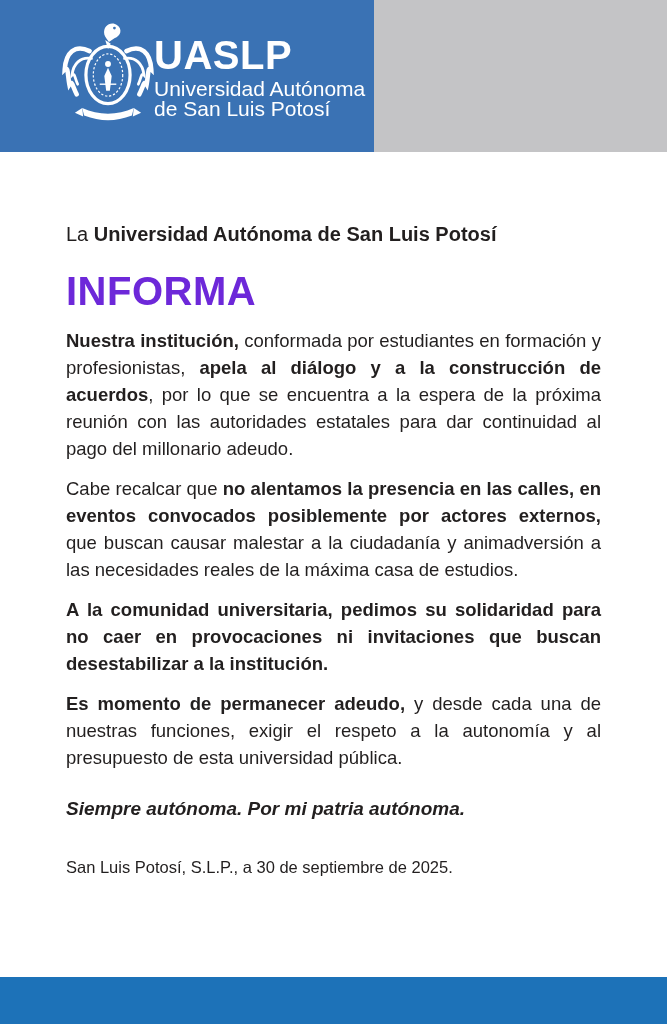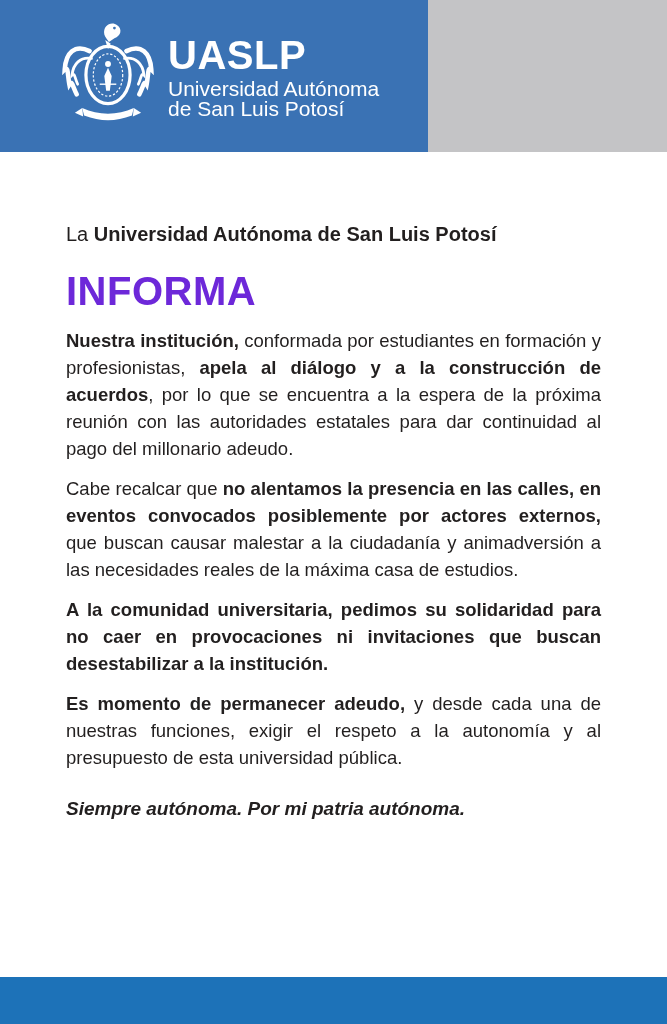--- a/index.html
+++ b/index.html
@@ -8,23 +8,23 @@
     width:667px;height:1024px;
     margin:0 auto;
     background:#ffffff;
     overflow:hidden;
     font-family:"Liberation Sans","DejaVu Sans",sans-serif;
     color:#221f1f;
   }
   
   .header{height:152px;display:flex;}
   .header-blue{
-    width:428px;background:#3a72b4;
+    width:374px;background:#3a72b4;
     display:flex;align-items:center;
-    padding-left:62px;box-sizing:border-box;gap:14px;
+    padding-left:62px;box-sizing:border-box;
   }
   .header-gray{flex:1;background:#c4c4c6;}
   .crest{flex:0 0 auto;margin-top:2px;}
   .wordmark{color:#ffffff;}
   .wordmark-acronym{
     font-size:40px;font-weight:700;line-height:1.05;letter-spacing:0.5px;
   }
   .wordmark-sub{font-size:21px;line-height:20px;font-weight:400;margin-top:3px;}
   
   .content{padding:50px 66px 0 66px;}
@@ -96,16 +96,17 @@
 
     <div class="headline" style="color: #6d28d9;">INFORMA</div>
 
     <p class="body-par"><span class="seg-b">Nuestra institución,</span><span> conformada por estudiantes en formación y profesionistas, </span><span class="seg-b">apela al diálogo y a la construcción de acuerdos</span><span>, por lo que se encuentra a la espera de la próxima reunión con las autoridades estatales para dar continuidad al pago del millonario adeudo.</span></p>
     <p class="body-par"><span>Cabe recalcar que </span><span class="seg-b">no alentamos la presencia en las calles, en eventos convocados posiblemente por actores externos,</span><span> que buscan causar malestar a la ciudadanía y animadversión a las necesidades reales de la máxima casa de estudios.</span></p>
     <p class="body-par"><span class="seg-b">A la comunidad universitaria, pedimos su solidaridad para no caer en provocaciones ni invitaciones que buscan desestabilizar a la institución.</span></p>
     <p class="body-par"><span class="seg-b">Es momento de permanecer adeudo,</span><span> y desde cada una de nuestras funciones, exigir el respeto a la autonomía y al presupuesto de esta universidad pública.</span></p>
 
     <p class="motto">Siempre autónoma. Por mi patria autónoma.</p>
 
+    <p class="dateline">San Luis Potosí, S.L.P., a 30 de septiembre de 2025.</p>
   </div>
 
   <div class="footer" style="background: rgb(29, 114, 184);"></div>
 </div>
 
 </body></html>

